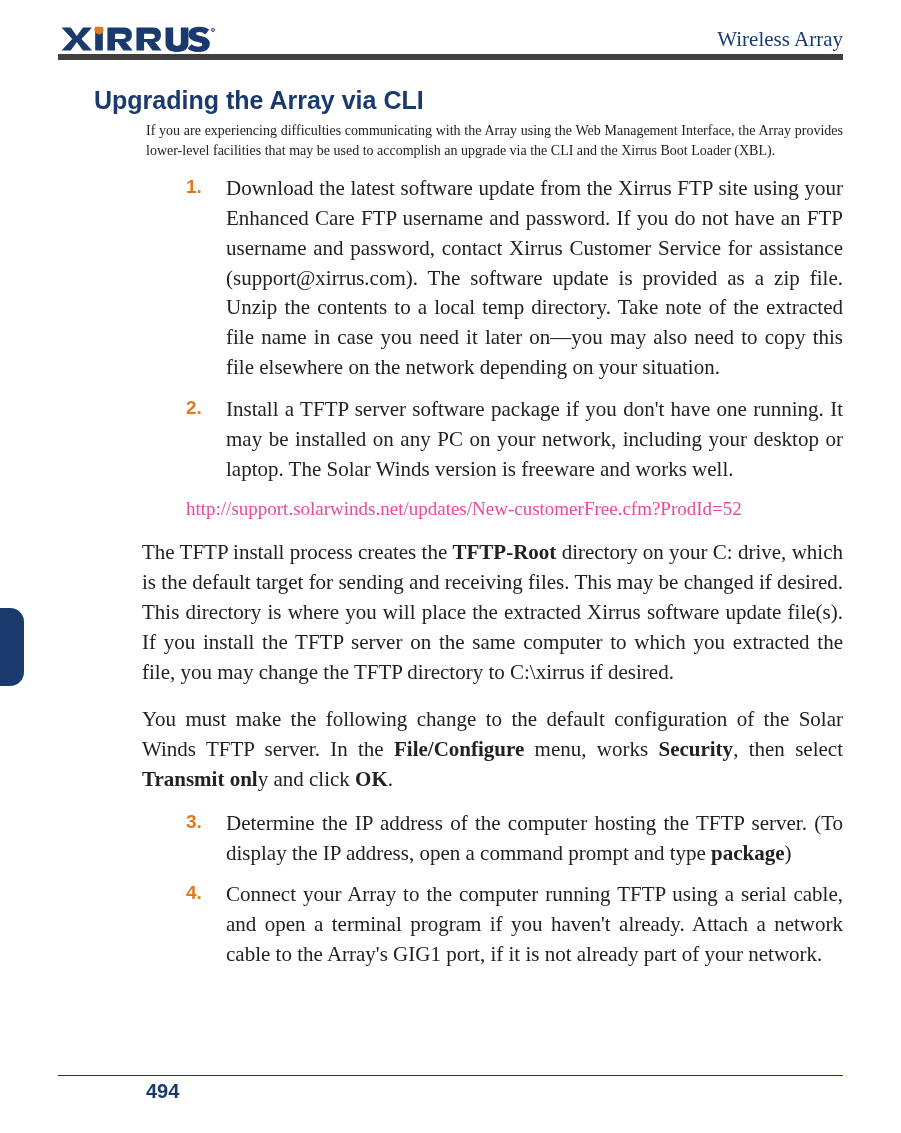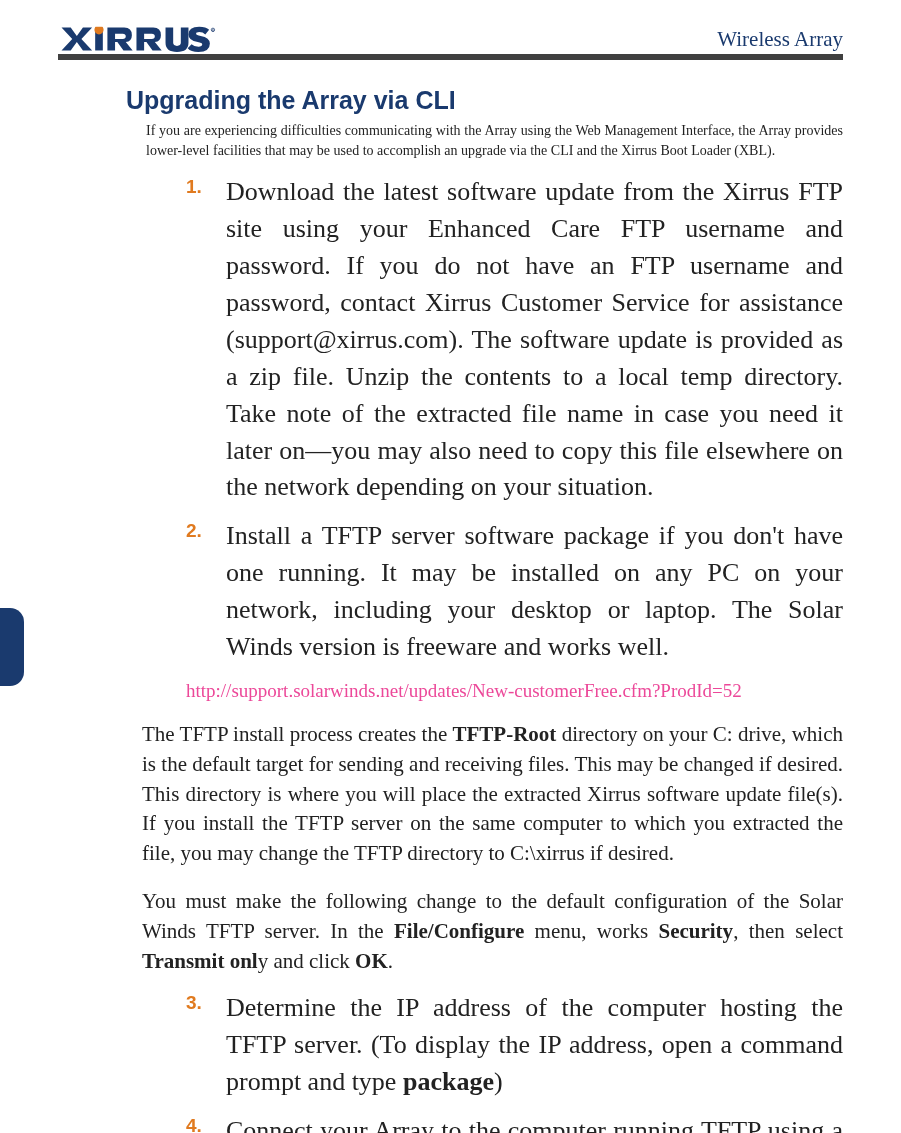--- a/index.html
+++ b/index.html
@@ -37,21 +37,21 @@
     color: #1a3a6e;
     font-size: 21px;
   }
   .title {
     color: #1a3a6e;
     font-weight: 700;
     font-family: "Trebuchet MS", "Segoe UI", Arial, sans-serif;
     font-size: 25px;
     margin-top: 26px;
     margin-bottom: 6px;
-    margin-left: 68px;
+    margin-left: 36px;
   }
   .intro {
     font-size: 14px;
     line-height: 1.4;
     margin-left: 88px;
     margin-right: 0;
     text-align: justify;
   }
   .list {
     margin-top: 14px;
@@ -65,21 +65,21 @@
     color: #e07a1f;
     font-weight: 700;
     font-family: "Trebuchet MS", Arial, sans-serif;
     font-size: 19px;
     min-width: 40px;
     text-align: left;
     padding-top: 2px;
   }
   .body {
     flex: 1;
-    font-size: 26px;
+    font-size: 21px;
     line-height: 1.42;
     text-align: justify;
   }
   .link-line {
     color: #ec4899;
     font-size: 19px;
     margin-left: 128px;
     margin-top: 14px;
     margin-bottom: 4px;
   }
@@ -186,13 +186,17 @@
         <span>Determine the IP address of the computer hosting the TFTP server. (To display the IP address, open a command prompt and type </span><span class="b">package</span><span>)</span>
       </div>
     </div>
 
     <div class="item">
       <div class="num">4.</div>
       <div class="body">Connect your Array to the computer running TFTP using a serial cable, and open a terminal program if you haven't already. Attach a network cable to the Array's GIG1 port, if it is not already part of your network.</div>
     </div>
   </div>
 
+  <div class="footer">
+    <div class="rule"></div>
+    <div class="pagenum">494</div>
+  </div>
 </div>
 
 </body></html>

